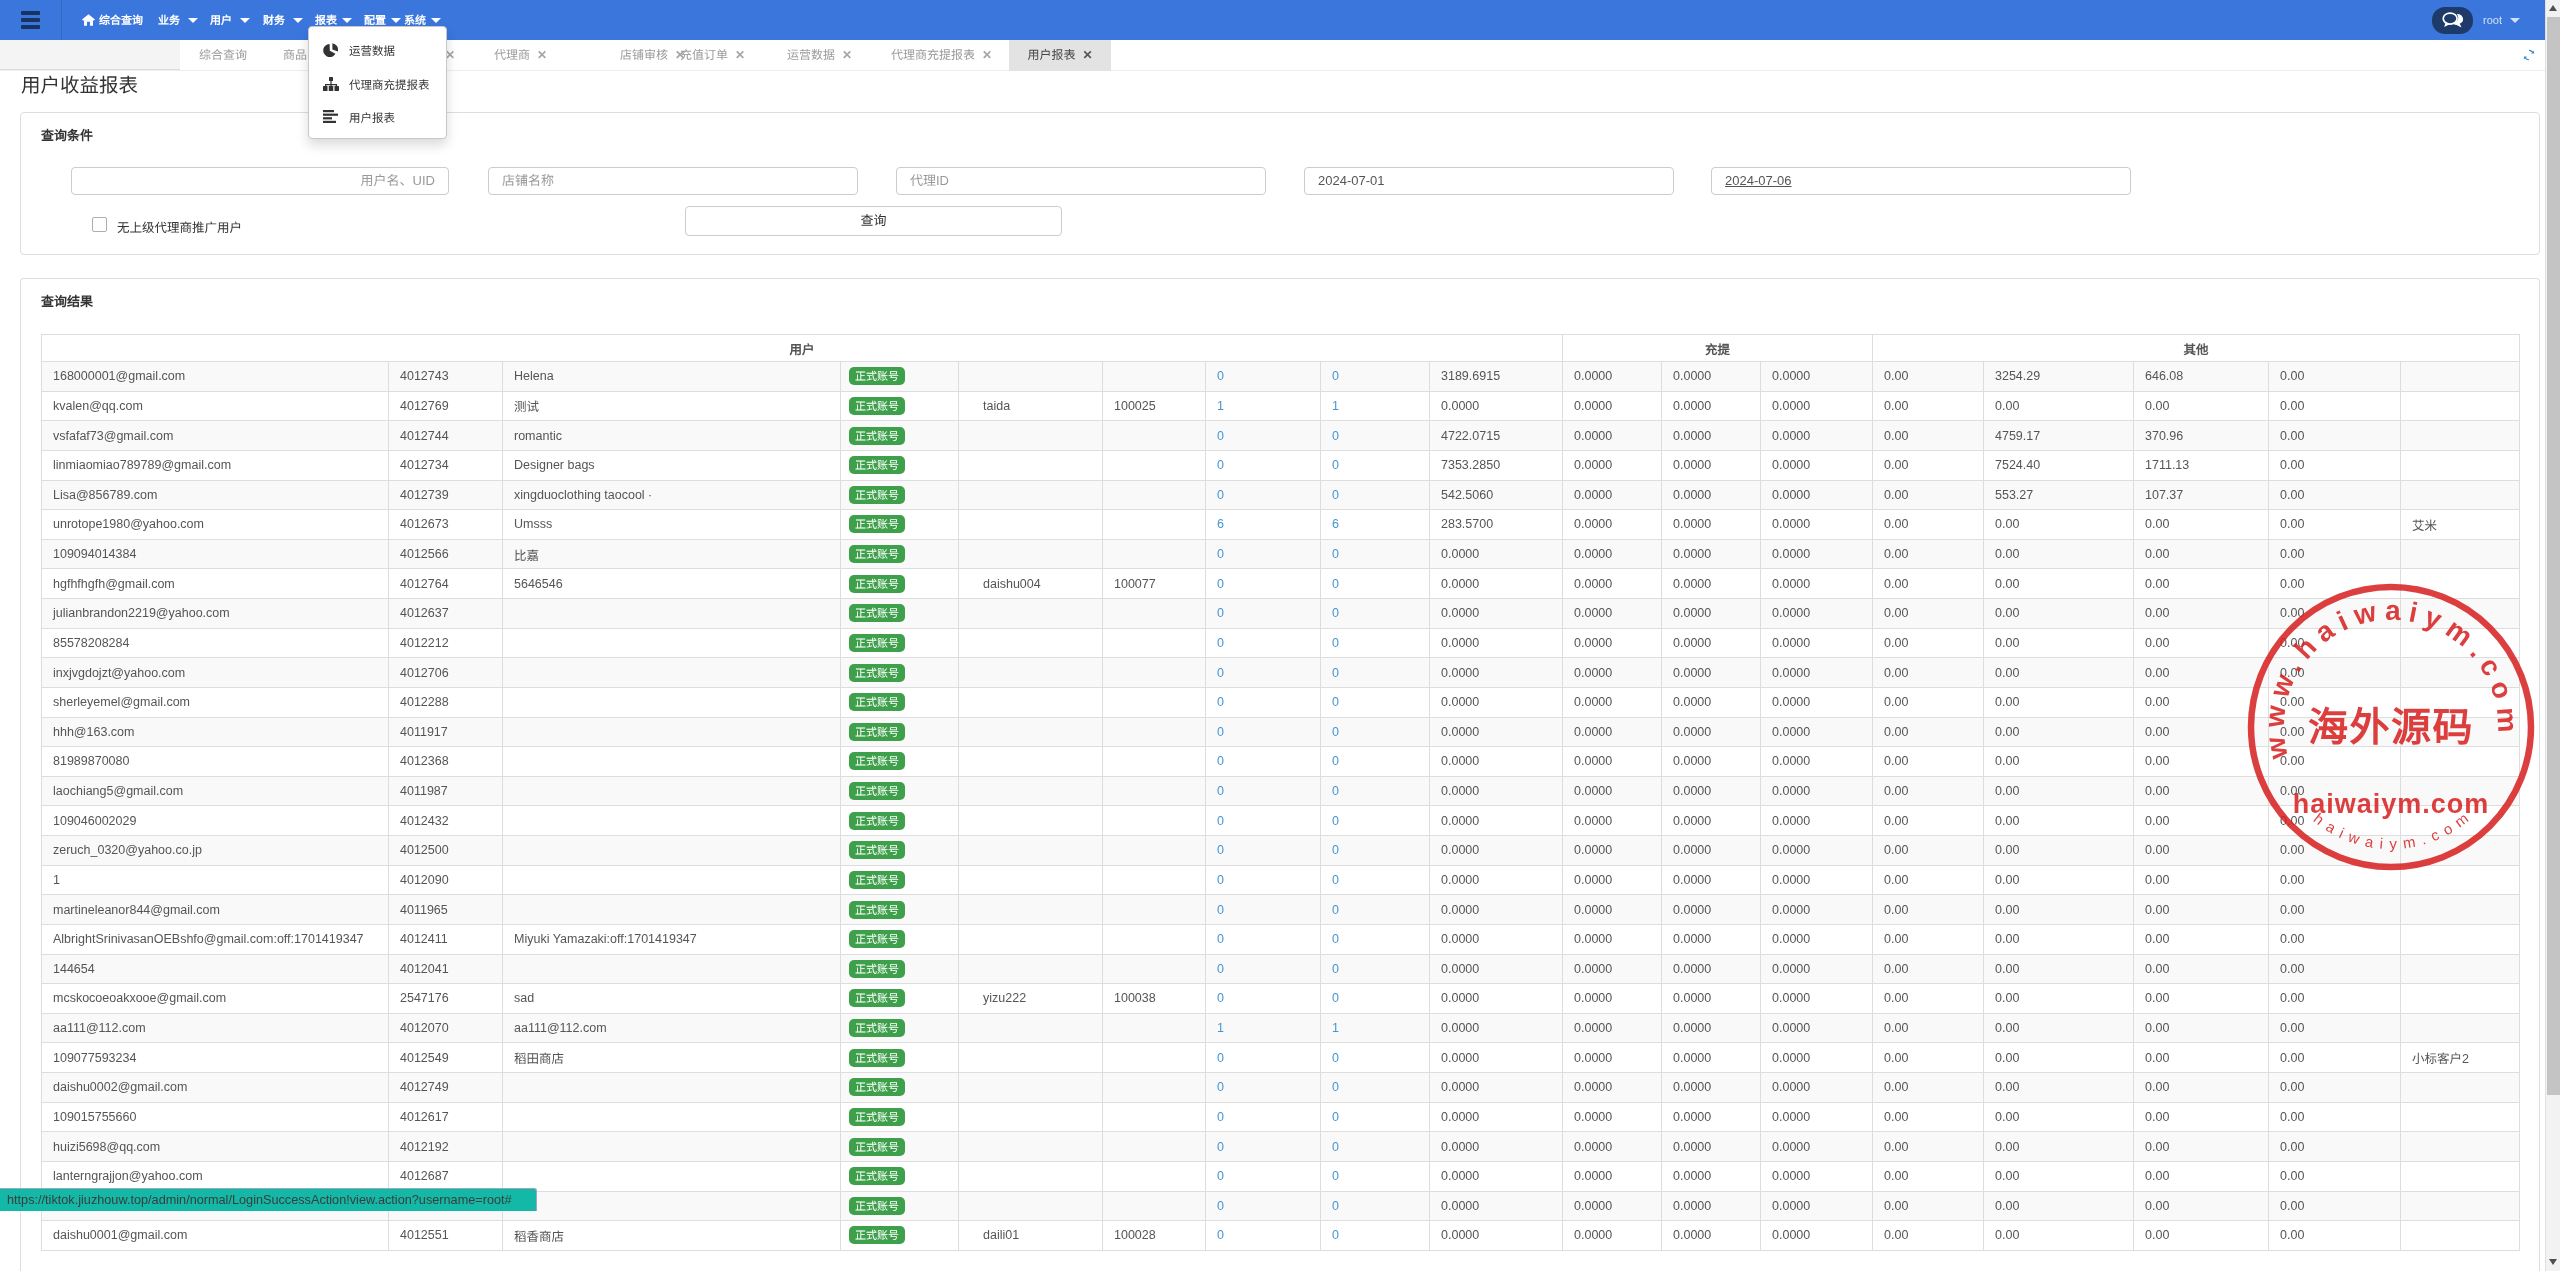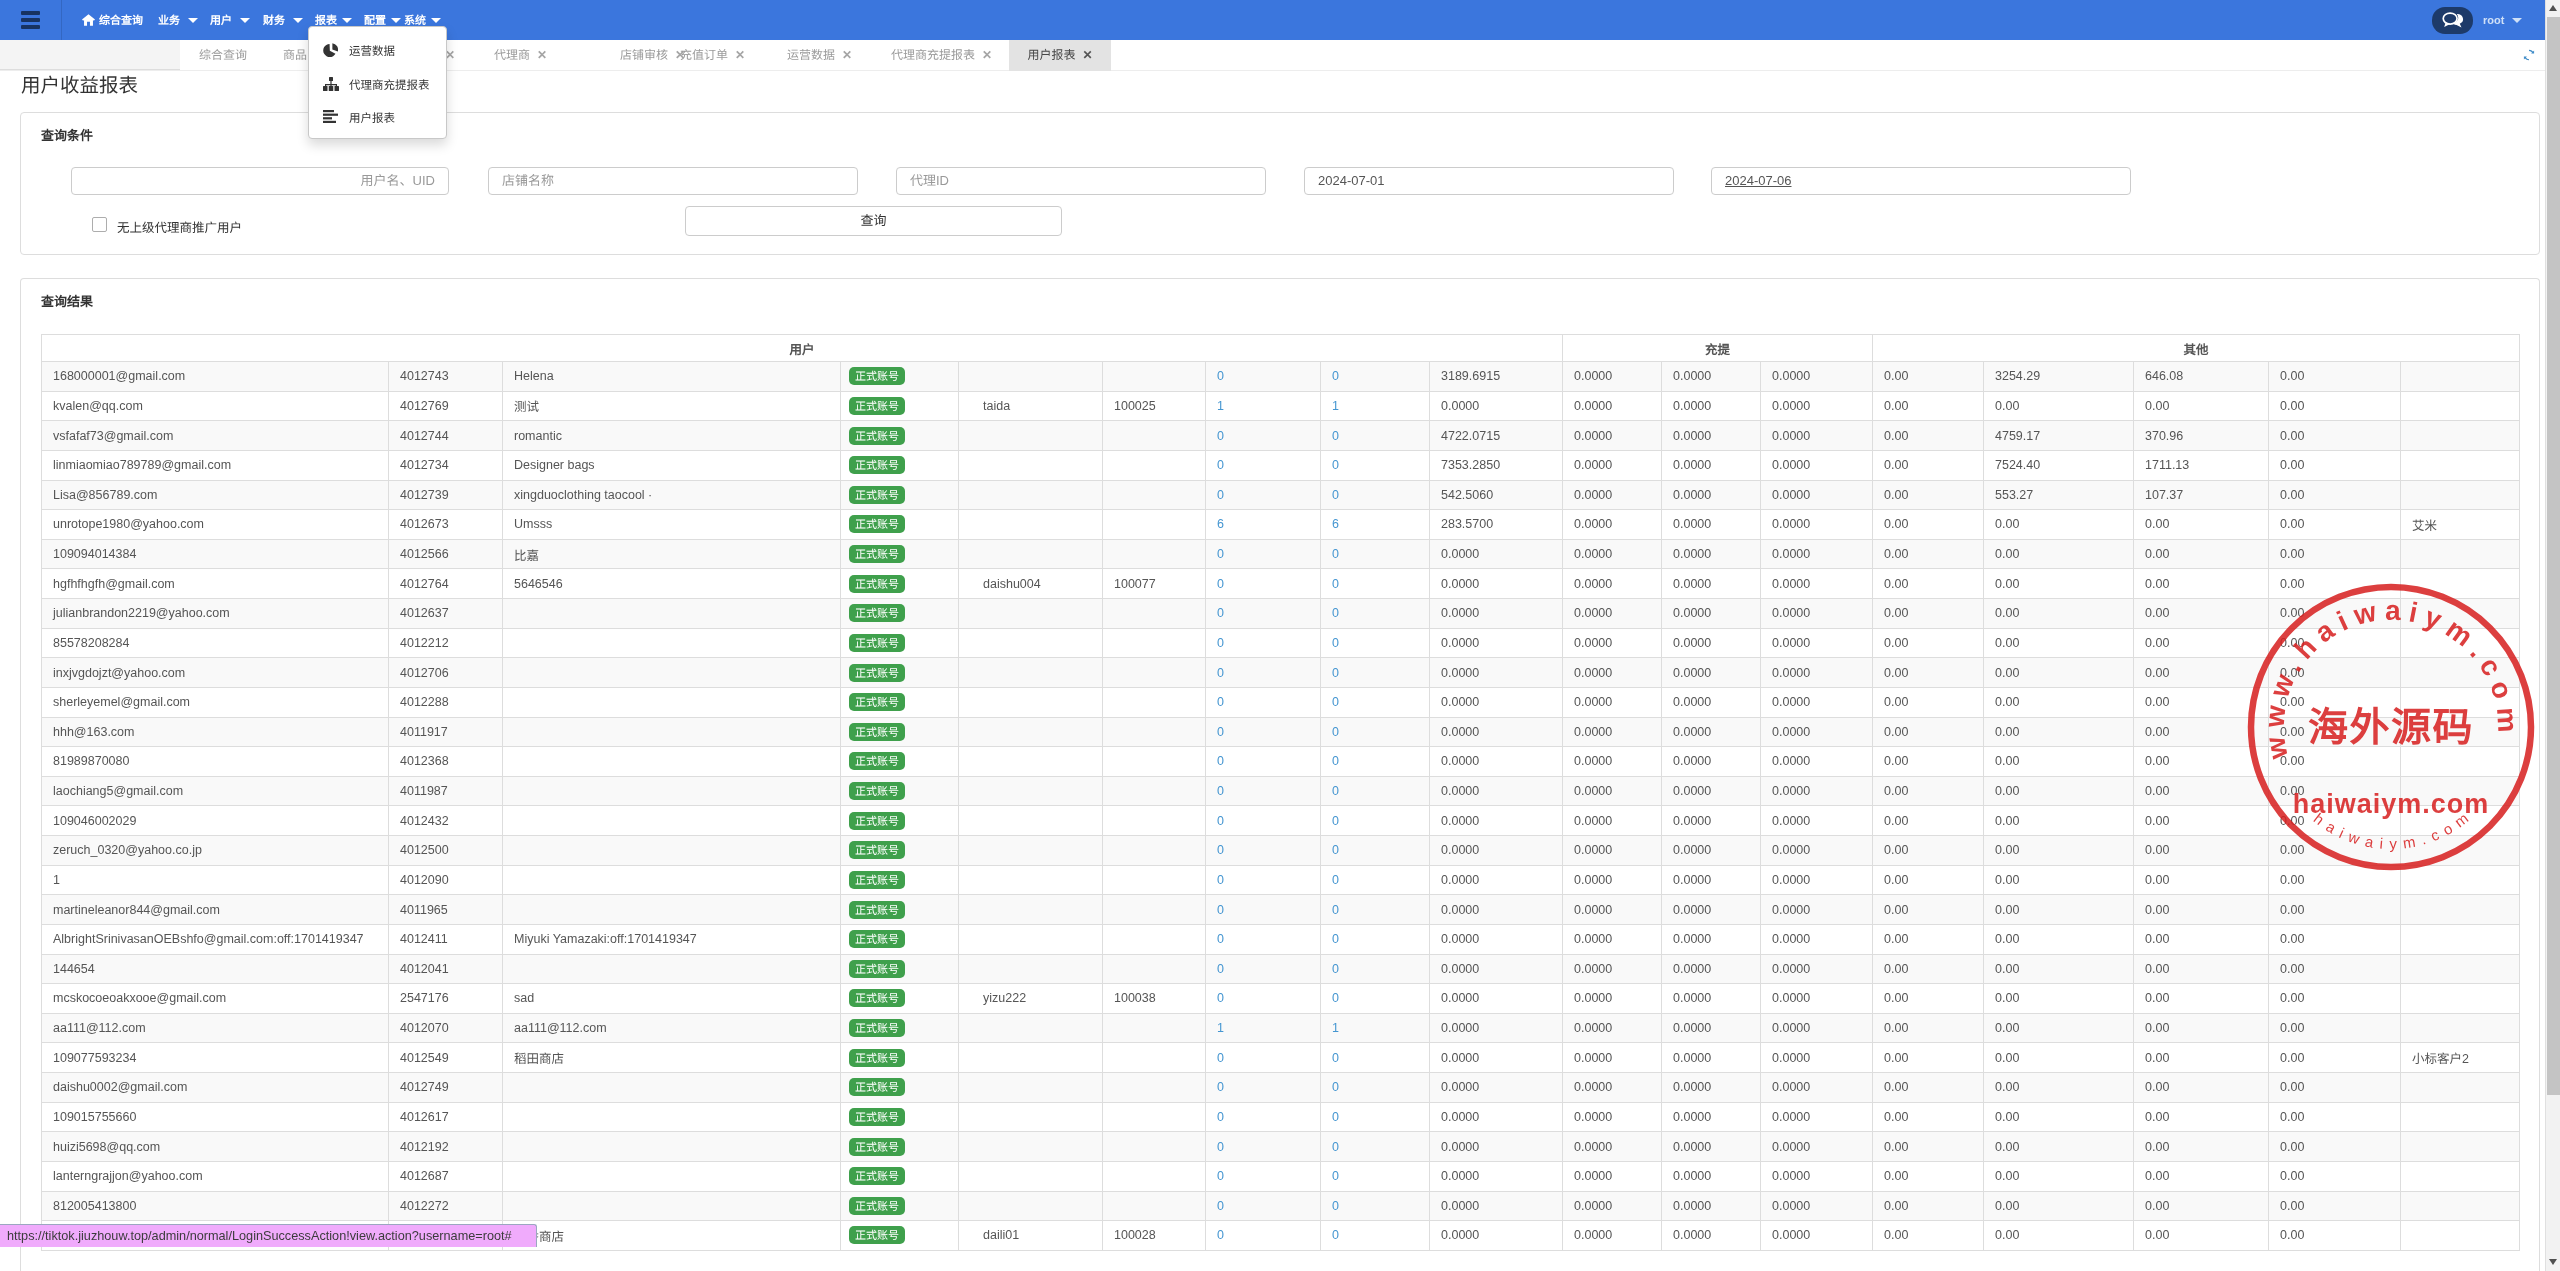--- a/index.html
+++ b/index.html
@@ -42,21 +42,21 @@
 #tbl td:nth-child(5){padding-left:24px;}
 .badge{display:inline-block;background:#3fa04c;color:#fff;font-size:11px;line-height:18px;padding:0 6px;border-radius:5px;vertical-align:middle;margin-left:-3px;}
 .lk{color:#4596d1;}
 
 #wm{position:absolute;left:2242px;top:576px;z-index:50;opacity:0.92;}
 
 #sb{position:absolute;right:0;top:0;width:15px;height:1271px;background:#f2f2f2;border-left:1px solid #e0e0e0;z-index:60;}
 #sb .th{position:absolute;left:1px;top:17px;width:13px;height:1078px;background:#c4c4c4;}
 #sb .ar{position:absolute;left:3px;width:0;height:0;border-left:4.5px solid transparent;border-right:4.5px solid transparent;}
 
-#status{position:absolute;left:0;top:1224px;width:537px;height:23px;background:#f0abfc;border:1px solid #9ba7c0;border-left:none;border-bottom:none;border-top-right-radius:3px;font-size:12.7px;color:#3c3c3c;line-height:22px;padding-left:7px;z-index:55;white-space:nowrap;}
+#status{position:absolute;left:0;top:1188px;width:537px;height:23px;background:#14b8a6;border:1px solid #9ba7c0;border-left:none;border-bottom:none;border-top-right-radius:3px;font-size:12.7px;color:#3c3c3c;line-height:22px;padding-left:7px;z-index:55;white-space:nowrap;}
 </style></head>
 <body>
 
 <div id="title">用户收益报表</div>
 <div class="panel" style="top:112px;height:143px;padding-left:32px;">
   <div class="plabel">查询条件</div>
   <div class="inp ph" style="left:50px;width:378px;text-align:right;">用户名、UID</div>
   <div class="inp ph" style="left:467px;width:370px;">店铺名称</div>
   <div class="inp ph" style="left:875px;width:370px;">代理ID</div>
   <div class="inp" style="left:1283px;width:370px;">2024-07-01</div>
@@ -686,21 +686,21 @@
  <div class="item" style="left:315px;">报表<span class="caret"></span></div>
  <div class="item" style="left:364px;">配置<span class="caret"></span></div>
  <div class="item" style="left:404px;">系统<span class="caret"></span></div>
  <div style="position:absolute;left:2432px;top:7px;width:41px;height:27px;background:#1d3a69;border-radius:13px;">
    <svg width="23" height="18" viewBox="0 0 24 19" style="margin:4px 0 0 9px;">
         <ellipse cx="9.5" cy="8" rx="7.3" ry="5.8" fill="none" stroke="#fff" stroke-width="1.8"></ellipse>
         <path d="M4.8 12.2 L3.2 17 L9.5 13.8 Z" fill="#fff"></path>
         <path d="M16.5 3.2 a6.2 5.4 0 0 1 3.2 10.2 l1.8 4 -5.2 -2.6 a6.2 5.4 0 0 1 -3.4 -1.4 a8.3 6.8 0 0 0 3.6 -10.2 z" fill="#fff"></path>
       </svg>
  </div>
- <div class="item" style="left:2483px;font-weight:bold;color:#cfe0f7;">root <span class="caret" style="border-top-color:#cfe0f7;"></span></div>
+ <div class="item" style="left:2483px;font-weight:normal;color:#cfe0f7;">root <span class="caret" style="border-top-color:#cfe0f7;"></span></div>
 </div>
 
 <div id="tabbar">
  <div class="lgray"></div>
  <div class="tab" style="left:199px;">综合查询</div>
  <div class="tab" style="left:283px;">商品</div>
  <div class="tab" style="left:445px;"><span class="x" style="margin-left:0;">✕</span></div>
  <div class="tab" style="left:494px;">代理商<span class="x">✕</span></div>
  <div class="tab" style="left:620px;">店铺审核<span class="x">✕</span></div>
  <div class="tab" style="left:680px;">充值订单<span class="x">✕</span></div>

